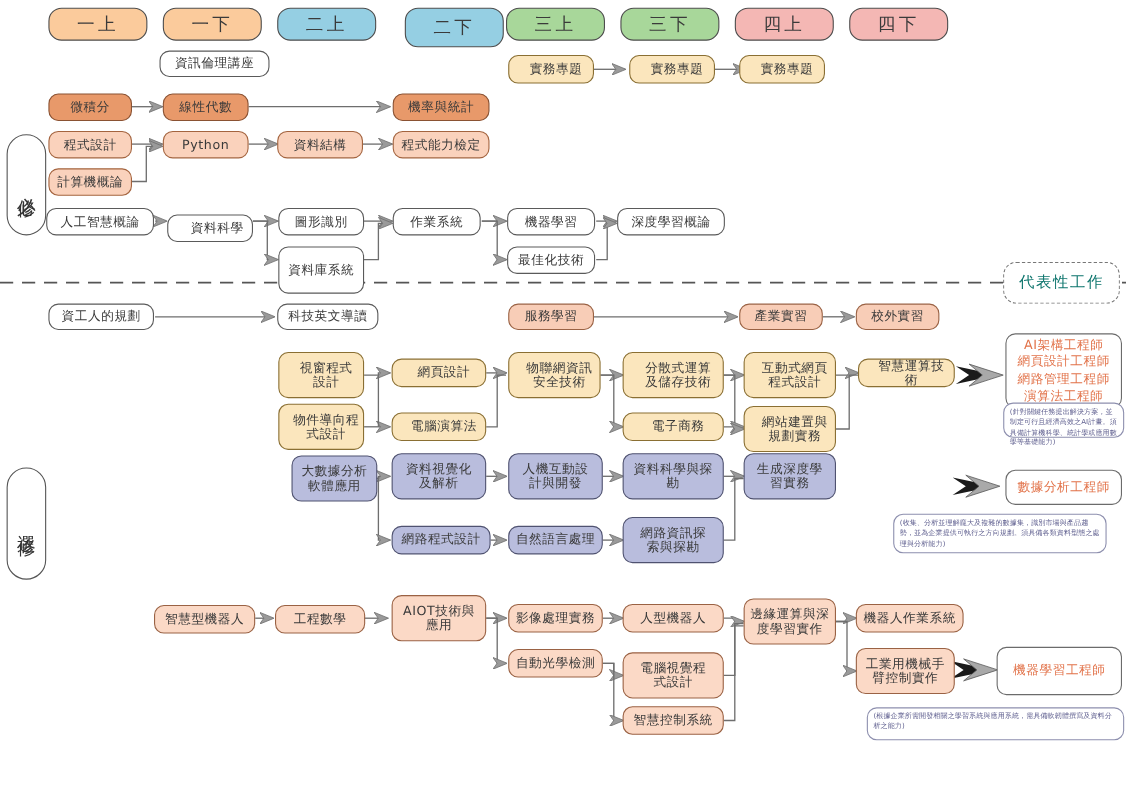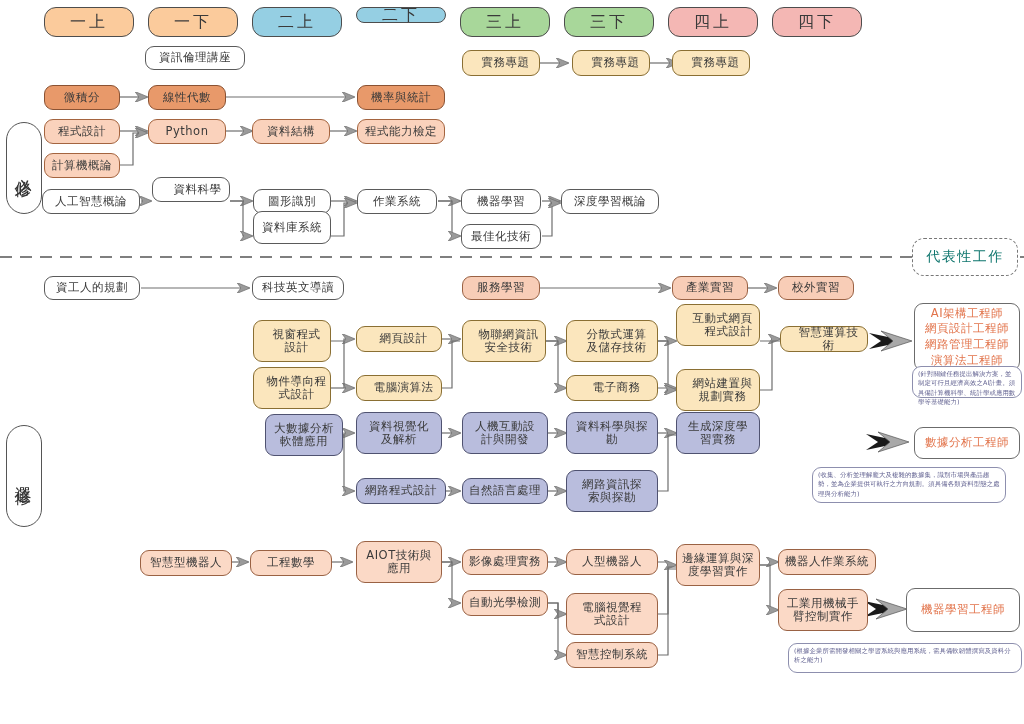--- a/index.html
+++ b/index.html
@@ -218,21 +218,21 @@
       <path d="M878,432 L909,442 L878,452 L890,442 Z" fill="#a9a9a9" stroke="#555" stroke-width="0.7"></path>
 
       <path d="M864,601 L902,609 L864,617 L876,609 Z" fill="#1a1a1a"></path>
       <path d="M876,599 L907,609 L876,619 L888,609 Z" fill="#a9a9a9" stroke="#555" stroke-width="0.7"></path>
     </g>
   </svg>
 
   <div class="node semester sem-orange" style="left:44px;top:7px;width:90px;height:30px;">一上</div>
   <div class="node semester sem-orange" style="left:148px;top:7px;width:90px;height:30px;">一下</div>
   <div class="node semester sem-blue" style="left:252px;top:7px;width:90px;height:30px;">二上</div>
-  <div class="node semester sem-blue" style="left:356px;top:7px;width:90px;height:16px;">二下</div>
+  <div class="node semester sem-blue" style="left:368px;top:7px;width:90px;height:36px;">二下</div>
   <div class="node semester sem-green" style="left:460px;top:7px;width:90px;height:30px;">三上</div>
   <div class="node semester sem-green" style="left:564px;top:7px;width:90px;height:30px;">三下</div>
   <div class="node semester sem-pink" style="left:668px;top:7px;width:90px;height:30px;">四上</div>
   <div class="node semester sem-pink" style="left:772px;top:7px;width:90px;height:30px;">四下</div>
 
   <div class="side-label" style="left:6px;top:122px;width:34px;height:90px;">
     <span>必修</span>
   </div>
   <div class="side-label" style="left:6px;top:425px;width:34px;height:100px;">
     <span>選修</span>
@@ -248,23 +248,23 @@
   <div class="node c-deeporange" style="left:357px;top:85px;width:88px;height:25px;">機率與統計</div>
 
   <div class="node c-lightorange" style="left:44px;top:119px;width:76px;height:25px;">程式設計</div>
   <div class="node c-lightorange" style="left:148px;top:119px;width:78px;height:25px;">Python</div>
   <div class="node c-lightorange" style="left:252px;top:119px;width:78px;height:25px;">資料結構</div>
   <div class="node c-lightorange" style="left:357px;top:119px;width:88px;height:25px;">程式能力檢定</div>
 
   <div class="node c-lightorange" style="left:44px;top:153px;width:76px;height:25px;">計算機概論</div>
 
   <div class="node c-white" style="left:42px;top:189px;width:98px;height:25px;">人工智慧概論</div>
-  <div class="node c-white" style="left:152px;top:177px;width:78px;height:25px;padding-left:16px;">資料科學</div>
+  <div class="node c-white" style="left:152px;top:195px;width:78px;height:25px;padding-left:16px;">資料科學</div>
   <div class="node c-white" style="left:253px;top:189px;width:78px;height:25px;">圖形識別</div>
-  <div class="node c-white" style="left:253px;top:211px;width:78px;height:33px;">資料庫系統</div>
+  <div class="node c-white" style="left:253px;top:224px;width:78px;height:43px;">資料庫系統</div>
   <div class="node c-white" style="left:357px;top:189px;width:80px;height:25px;">作業系統</div>
   <div class="node c-white" style="left:461px;top:189px;width:80px;height:25px;">機器學習</div>
   <div class="node c-white" style="left:461px;top:224px;width:80px;height:25px;">最佳化技術</div>
   <div class="node c-white" style="left:561px;top:189px;width:98px;height:25px;">深度學習概論</div>
 
   <div class="rep-box" style="left:912px;top:238px;width:106px;height:38px;">代表性工作</div>
 
   <div class="node c-white" style="left:44px;top:276px;width:96px;height:24px;">資工人的規劃</div>
   <div class="node c-white" style="left:252px;top:276px;width:92px;height:24px;">科技英文導讀</div>
   <div class="node c-salmon" style="left:462px;top:276px;width:78px;height:24px;">服務學習</div>
@@ -275,21 +275,21 @@
 設計</div>
   <div class="node c-cream" style="left:253px;top:367px;width:78px;height:42px;">物件導向程
 式設計</div>
   <div class="node c-cream" style="left:356px;top:326px;width:86px;height:26px;">網頁設計</div>
   <div class="node c-cream" style="left:356px;top:375px;width:86px;height:26px;">電腦演算法</div>
   <div class="node c-cream" style="left:462px;top:320px;width:84px;height:42px;">物聯網資訊
 安全技術</div>
   <div class="node c-cream" style="left:566px;top:320px;width:92px;height:42px;">分散式運算
 及儲存技術</div>
   <div class="node c-cream" style="left:566px;top:375px;width:92px;height:26px;">電子商務</div>
-  <div class="node c-cream" style="left:676px;top:304px;width:84px;height:42px;text-align:right;">互動式網頁
+  <div class="node c-cream" style="left:676px;top:320px;width:84px;height:42px;">互動式網頁
 程式設計</div>
   <div class="node c-cream" style="left:676px;top:369px;width:84px;height:42px;">網站建置與
 規劃實務</div>
   <div class="node c-cream" style="left:780px;top:326px;width:88px;height:26px;">智慧運算技術</div>
 
   <div class="node c-periwinkle" style="left:253px;top:414px;width:78px;height:42px;margin-left:12px;">大數據分析
 軟體應用</div>
   <div class="node c-periwinkle" style="left:356px;top:412px;width:86px;height:42px;">資料視覺化
 及解析</div>
   <div class="node c-periwinkle" style="left:356px;top:478px;width:90px;height:26px;">網路程式設計</div>

